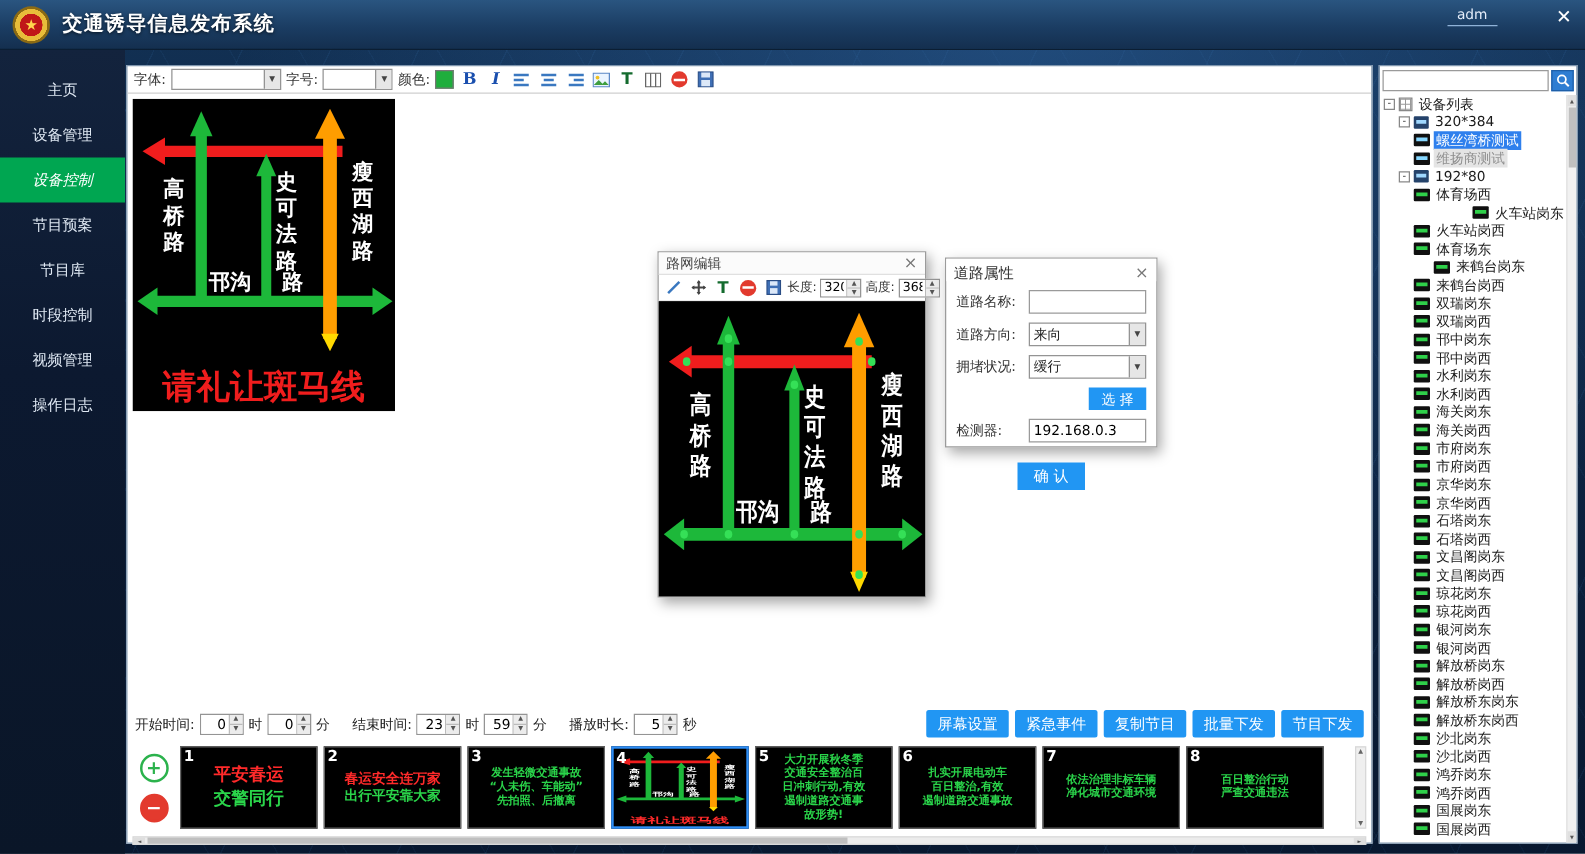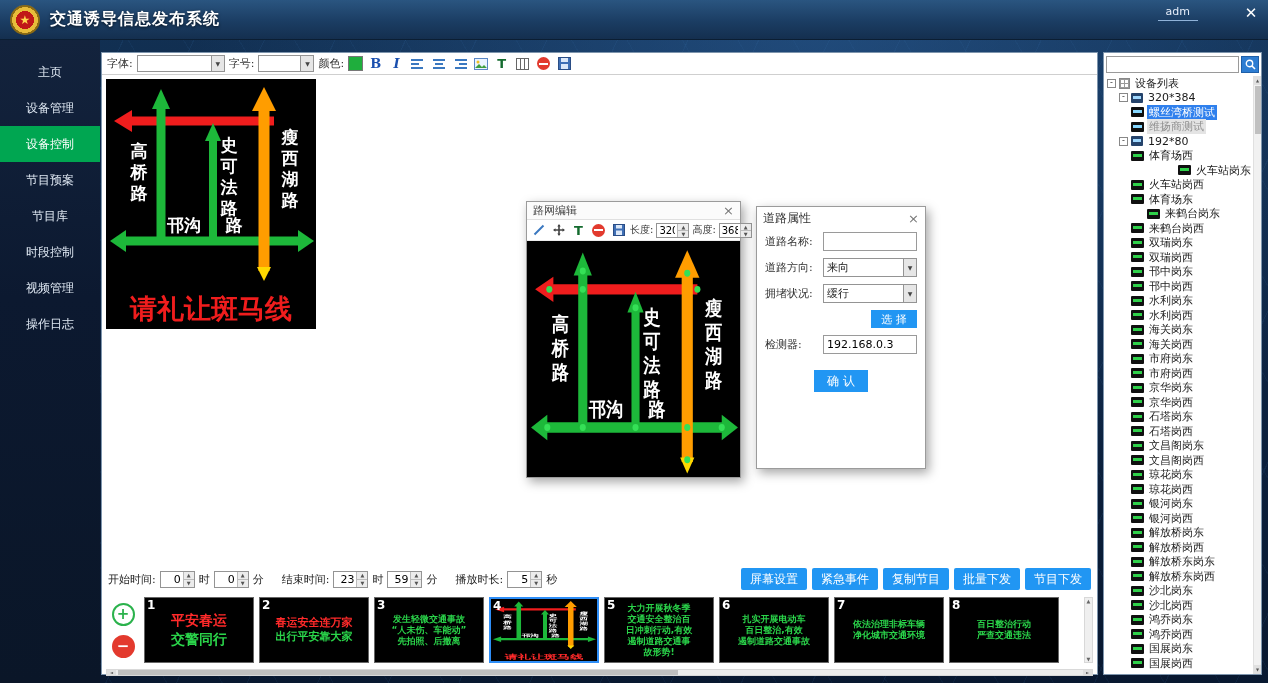--- a/index.html
+++ b/index.html
@@ -9,21 +9,21 @@
  repeating-linear-gradient(115deg,rgba(80,160,240,.07) 0 1px,transparent 1px 64px),
  repeating-linear-gradient(60deg,rgba(80,160,240,.05) 0 1px,transparent 1px 48px),
  linear-gradient(180deg,#123154 0%,#0c2240 55%,#081830 100%);}
 .app-header{position:absolute;left:0;top:0;width:1268px;height:40px;background:linear-gradient(180deg,#2a5580 0%,#1b3d63 55%,#142f4f 100%);border-bottom:1px solid #0b1e33;display:flex;align-items:center;padding:0 10px;z-index:10;}
 .badge{width:30px;height:30px;border-radius:50%;background:radial-gradient(circle,#c01818 0 42%,#e8bd3a 43% 60%,#8a6a14 61% 72%,#e8bd3a 73% 100%);display:flex;align-items:center;justify-content:center;color:#ffd84d;font-size:12px;flex:0 0 auto;}
 .app-title{margin-left:10px;color:#fff;font-weight:bold;font-size:16px;letter-spacing:1px;text-shadow:0 1px 3px rgba(0,0,0,.7);}
 .header-user{position:absolute;right:70px;top:5px;color:#e6eefa;font-size:11px;padding:0 8px 2px;border-bottom:1px solid #8fb2d8;cursor:pointer;}
 .header-close{position:absolute;right:6px;top:3px;color:#fff;font-size:15px;width:22px;height:20px;display:flex;align-items:center;justify-content:center;cursor:pointer;}
 .sidebar{position:absolute;left:0;top:40px;width:100px;height:643px;background:linear-gradient(180deg,#13233d,#0c1930 40%,#0a1628);padding-top:14px;z-index:5;}
 .menu-item{height:36px;line-height:36px;color:#dfe8f3;font-size:12px;text-align:center;cursor:pointer;}
-.menu-item.active{background:#00a651;color:#fff;}
+.menu-item.active{background:#00a651;color:#fff;font-style:italic;}
 .main-panel{position:absolute;left:101px;top:52px;width:997px;height:623px;background:#fff;border:1px solid #7e95ad;z-index:4;}
 .panel-toolbar{height:22px;border-bottom:1px solid #cfcfcf;display:flex;align-items:center;gap:4px;padding:0 5px;}
 .tb-label{font-size:11px;color:#333;white-space:nowrap;}
 .select{height:17px;border:1px solid #949494;background:#fff;display:inline-flex;align-items:stretch;cursor:pointer;}
 .select .sel-val{flex:1;font-size:11px;padding:1px 3px;color:#222;white-space:nowrap;overflow:hidden;}
 .select .sel-arrow{width:13px;background:#e6e6e6;border-left:1px solid #949494;display:flex;align-items:center;justify-content:center;font-size:6px;color:#444;}
 .w88{width:88px}.w56{width:56px}
 .color-swatch{width:15px;height:15px;border:1px solid #777;background:#1fae3d;cursor:pointer;}
 .tb-btn{min-width:17px;height:17px;display:inline-flex;align-items:center;justify-content:center;cursor:pointer;}
 .bold-glyph{font-family:"DejaVu Serif",serif;font-weight:bold;font-size:13px;color:#1a4fae;}
@@ -41,21 +41,21 @@
 .dlg-close{margin-left:auto;color:#777;font-size:13px;line-height:1;cursor:pointer;}
 .roadnet-dlg{left:424px;top:148px;width:215px;}
 .rn-toolbar{height:21px;display:flex;align-items:center;gap:3px;padding:0 3px;font-size:10px;color:#333;border-bottom:1px solid #ececec;}
 .rn-canvas{display:block;width:213px;height:236px;background:#000;}
 .spin{display:inline-flex;height:17px;border:1px solid #949494;background:#fff;}
 .spin input{width:22px;border:none;outline:none;font-size:11px;text-align:right;padding:0 2px;font-family:inherit;}
 .spin .arrows{width:11px;display:flex;flex-direction:column;border-left:1px solid #bbb;}
 .spin .arrows span{flex:1;font-size:5px;line-height:6px;display:flex;align-items:center;justify-content:center;background:#ececec;color:#555;cursor:pointer;}
 .spin .arrows span:first-child{border-bottom:1px solid #bbb;}
 .spin.small{height:15px}.spin.small input{width:20px;font-size:10px;}
-.props-dlg{left:654px;top:153px;width:170px;height:263px;}
+.props-dlg{left:654px;top:153px;width:170px;height:152px;}
 .props-dlg .dlg-title{background:#fff;border-bottom:none;font-size:12px;color:#333;padding-top:5px;}
 .prop-row{display:flex;align-items:center;margin:7px 8px 0;}
 .prop-label{width:58px;font-size:11px;color:#333;flex:0 0 auto;}
 .prop-input{flex:1;height:19px;border:1px solid #9a9a9a;font-size:11px;padding:0 3px;font-family:inherit;min-width:0;}
 .prop-select{flex:1;height:19px;}
 .btn-mini{background:#2196f3;color:#fff;border:none;font-size:11px;height:18px;width:46px;cursor:pointer;font-family:inherit;}
 .row-right{justify-content:flex-end;}
 .btn-confirm{display:block;margin:16px auto 12px;width:54px;height:22px;background:#2196f3;color:#fff;border:none;font-size:12px;cursor:pointer;font-family:inherit;}
 .bottom-controls{position:absolute;left:0;top:513px;width:995px;height:26px;display:flex;align-items:center;gap:4px;padding:0 6px;}
 .bc-label{font-size:11px;color:#222;white-space:nowrap;}

